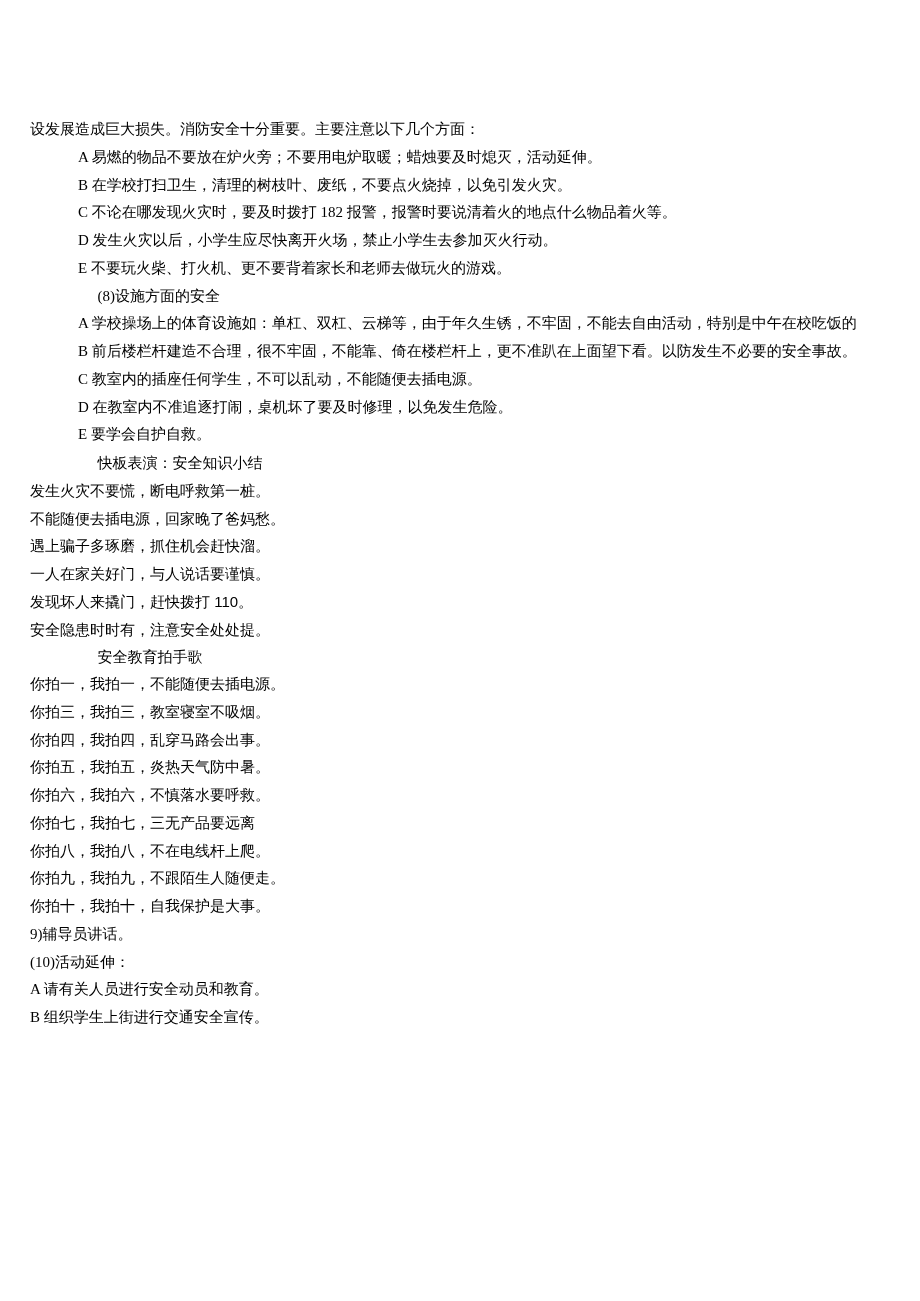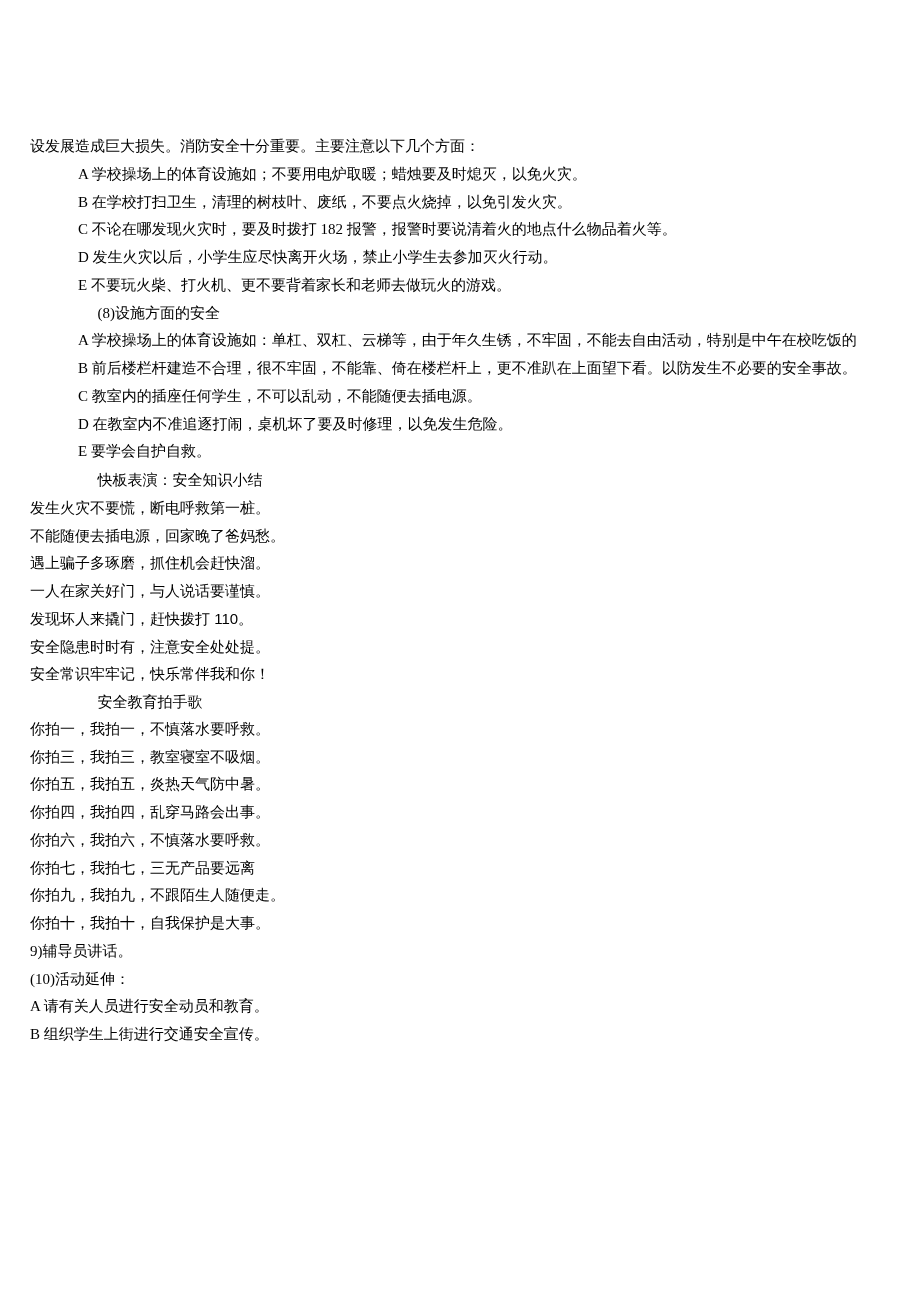--- a/index.html
+++ b/index.html
@@ -7,60 +7,59 @@
     padding: 0;
     background: #ffffff;
     font-family: "SimSun", "宋体", serif;
     font-size: 15px;
     line-height: 1.85;
     color: #000;
     width: 920px;
   }
   .page {
     padding: 116px 30px 40px 30px;
-    margin-top: 17px;
   }
   .para {
     margin: 0;
   }
   .indent1 { text-indent: 3.2em; }
   .indent2 { text-indent: 4.5em; }
   .bold { font-weight: normal; font-family: "SimHei", "黑体", sans-serif; }
   .noindent { text-indent: 0; }
 </style>
 </head>
 <body>
 
 <div class="page" id="doc-root">
     <p class="para noindent">设发展造成巨大损失。消防安全十分重要。主要注意以下几个方面：</p>
-    <p class="para indent1">A 学校操场上的体育设施如；不要用电炉取暖；蜡烛要及时熄灭，以免火灾。</p>
+    <p class="para indent1">A 易燃的物品不要放在炉火旁；不要用电炉取暖；蜡烛要及时熄灭，活动延伸。</p>
     <p class="para indent1">B 在学校打扫卫生，清理的树枝叶、废纸，不要点火烧掉，以免引发火灾。</p>
     <p class="para indent1">C 不论在哪发现火灾时，要及时拨打 182 报警，报警时要说清着火的地点什么物品着火等。</p>
     <p class="para indent1">D 发生火灾以后，小学生应尽快离开火场，禁止小学生去参加灭火行动。</p>
     <p class="para indent1">E 不要玩火柴、打火机、更不要背着家长和老师去做玩火的游戏。</p>
     <p class="para indent2">(8)设施方面的安全</p>
     <p class="para indent1">A 学校操场上的体育设施如：单杠、双杠、云梯等，由于年久生锈，不牢固，不能去自由活动，特别是中午在校吃饭的</p>
     <p class="para indent1">B 前后楼栏杆建造不合理，很不牢固，不能靠、倚在楼栏杆上，更不准趴在上面望下看。以防发生不必要的安全事故。</p>
     <p class="para indent1">C 教室内的插座任何学生，不可以乱动，不能随便去插电源。</p>
     <p class="para indent1">D 在教室内不准追逐打闹，桌机坏了要及时修理，以免发生危险。</p>
     <p class="para indent1">E 要学会自护自救。</p>
     <p class="para indent2 bold">快板表演：安全知识小结</p>
     <p class="para noindent bold">发生火灾不要慌，断电呼救第一桩。</p>
     <p class="para noindent bold">不能随便去插电源，回家晚了爸妈愁。</p>
     <p class="para noindent bold">遇上骗子多琢磨，抓住机会赶快溜。</p>
     <p class="para noindent bold">一人在家关好门，与人说话要谨慎。</p>
     <p class="para noindent bold">发现坏人来撬门，赶快拨打 110。</p>
     <p class="para noindent bold">安全隐患时时有，注意安全处处提。</p>
-    <p class="para noindent bold">安全常识牢牢记，快乐常伴我和你！</p>
     <p class="para indent2 bold">安全教育拍手歌</p>
-    <p class="para noindent">你拍一，我拍一，不慎落水要呼救。</p>
+    <p class="para noindent">你拍一，我拍一，不能随便去插电源。</p>
     <p class="para noindent">你拍三，我拍三，教室寝室不吸烟。</p>
+    <p class="para noindent">你拍四，我拍四，乱穿马路会出事。</p>
     <p class="para noindent">你拍五，我拍五，炎热天气防中暑。</p>
-    <p class="para noindent">你拍四，我拍四，乱穿马路会出事。</p>
     <p class="para noindent">你拍六，我拍六，不慎落水要呼救。</p>
     <p class="para noindent">你拍七，我拍七，三无产品要远离</p>
+    <p class="para noindent">你拍八，我拍八，不在电线杆上爬。</p>
     <p class="para noindent">你拍九，我拍九，不跟陌生人随便走。</p>
     <p class="para noindent">你拍十，我拍十，自我保护是大事。</p>
     <p class="para noindent">9)辅导员讲话。</p>
     <p class="para noindent">(10)活动延伸：</p>
     <p class="para noindent">A 请有关人员进行安全动员和教育。</p>
     <p class="para noindent">B 组织学生上街进行交通安全宣传。</p>
   </div>
 
 </body></html>

